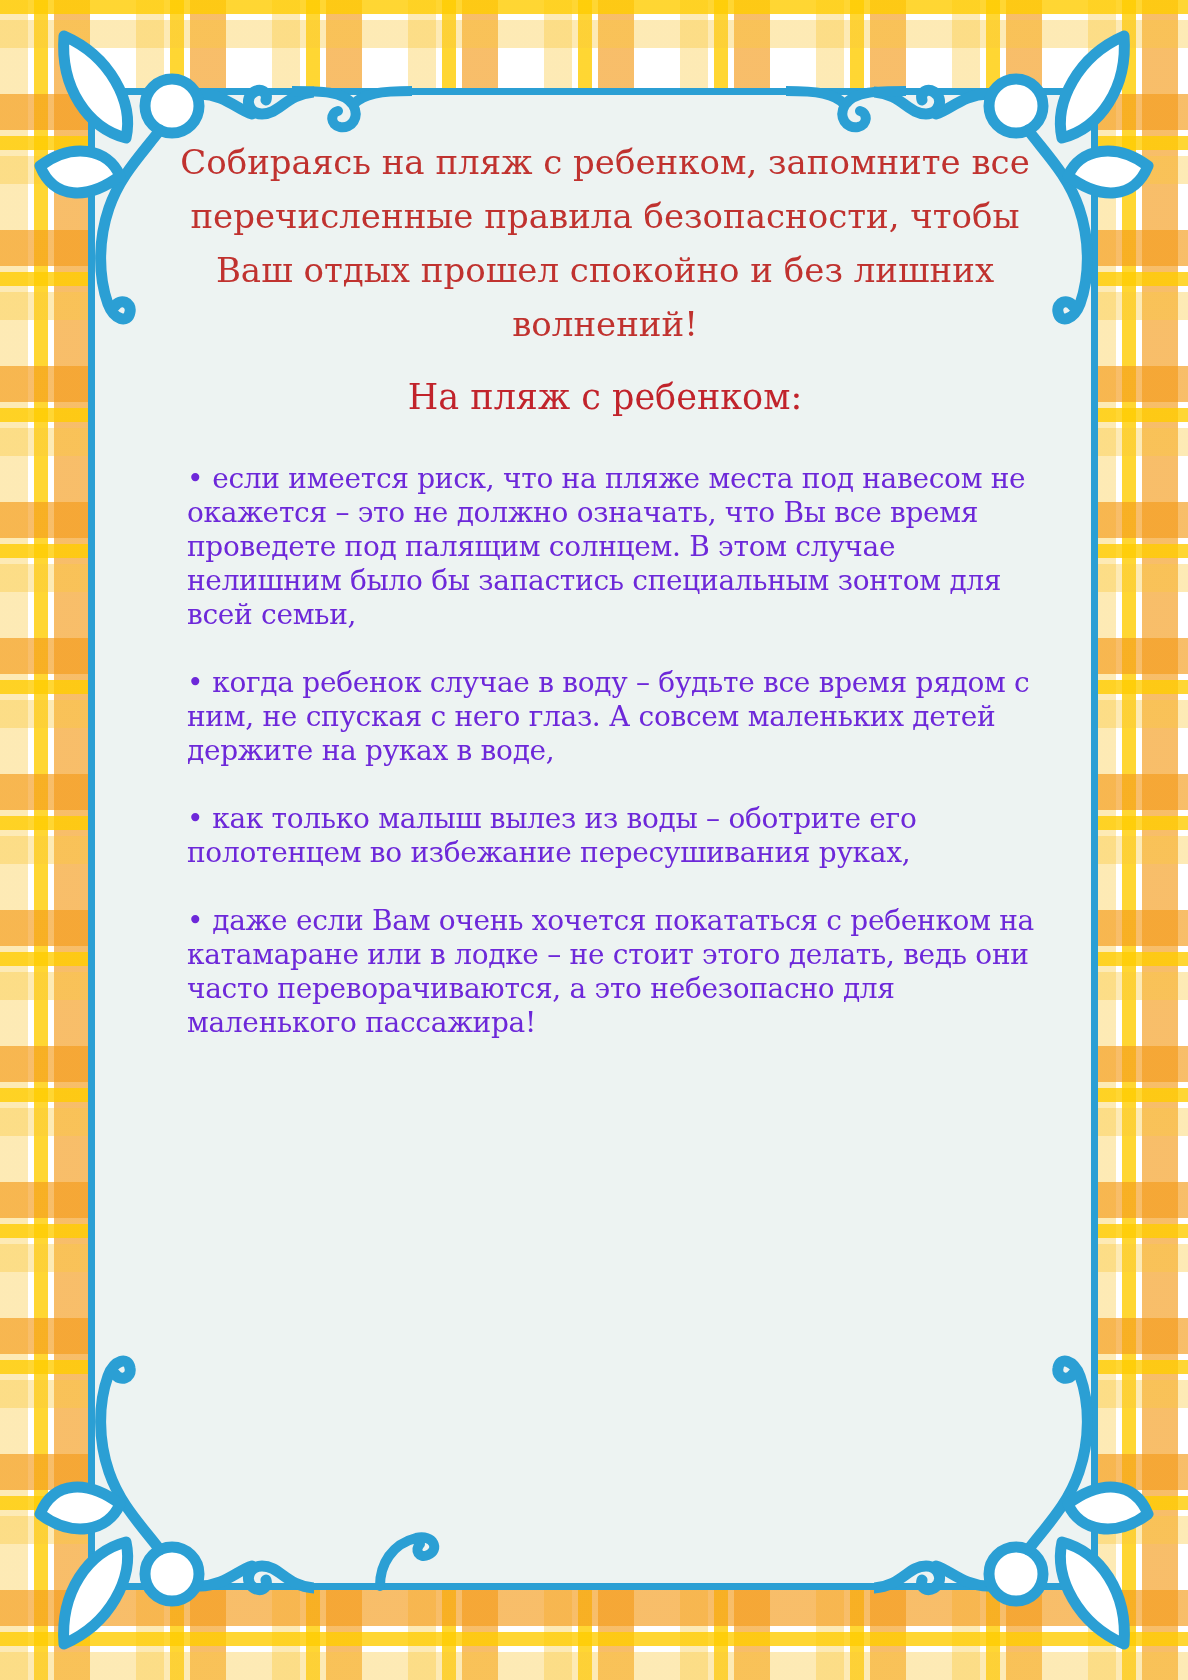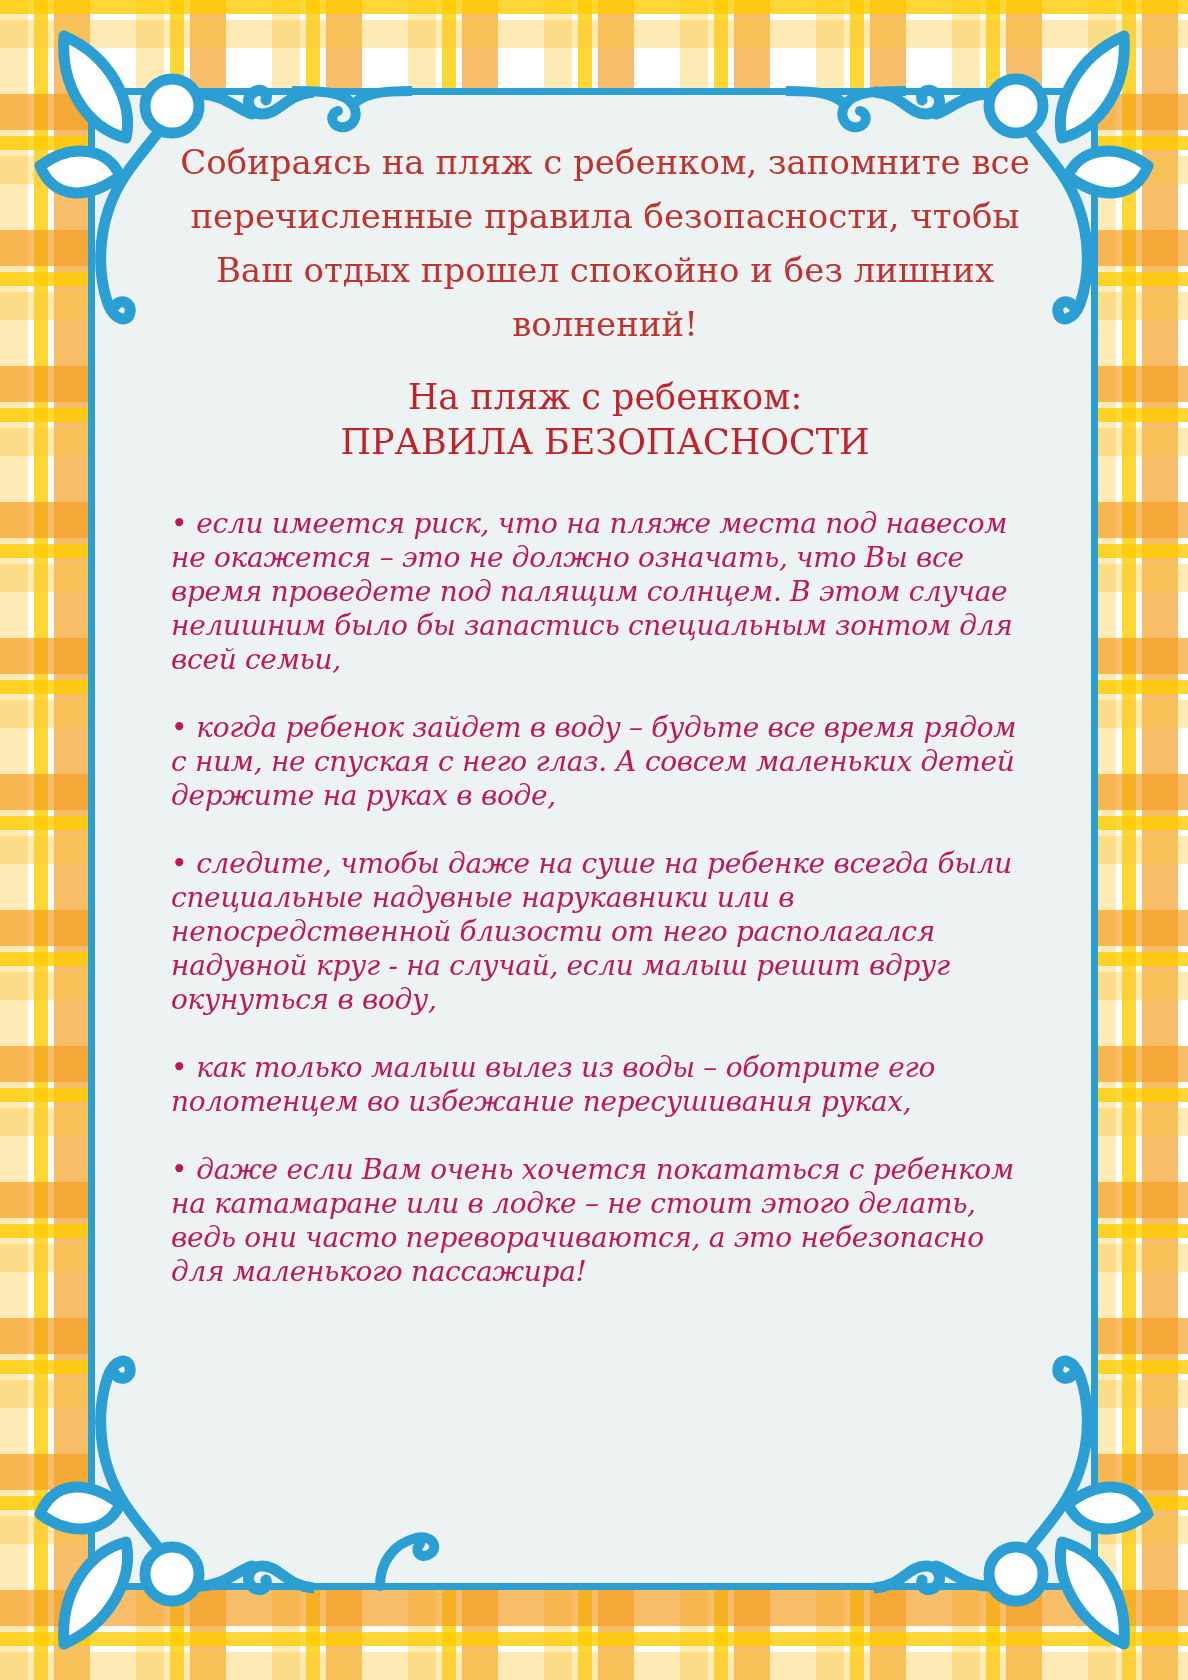--- a/index.html
+++ b/index.html
@@ -43,25 +43,24 @@
   .page-title{
     margin:24px 0 0 0;
     text-align:center;
     font-weight:normal;
     font-size:35px;line-height:45px;
     color:#c1232b;
   }
   .page-title span{display:block;}
   .rules{margin-top:42px;}
   .rule{
-    margin:0 0 34px 0;
+    margin:0 0 34px 16px;
     font-size:28px;line-height:34px;
     letter-spacing:-0.3px;
-    color:#be185d;
-    font-style:italic;
+    color:#6d28d9;
   }
   .rule .dot{margin-right:9px;}
   svg.deco{position:absolute;pointer-events:none;}
   .fl-tl{left:14px;top:14px;}
   .fl-tr{right:14px;top:14px;transform:scaleX(-1);}
   .fl-bl{left:14px;top:1326px;transform:scaleY(-1);}
   .fl-br{right:14px;top:1326px;transform:scale(-1,-1);}
   .bump-left{left:292px;top:82px;}
   .bump-right{left:786px;top:82px;transform:scaleX(-1);}
   .bcurl{left:372px;top:1522px;}
@@ -69,27 +68,25 @@
 </head>
 <body>
 
 <div class="stage">
 
   <div class="panel">
     <p class="intro">Собираясь на пляж с ребенком, запомните все перечисленные правила безопасности, чтобы Ваш отдых прошел спокойно и без лишних волнений!</p>
 
     <h1 class="page-title">
       <span>На пляж с ребенком:</span>
-      <span>ПРАВИЛА БЕЗОПАСНОСТИ</span>
     </h1>
 
     <div class="rules">
       <p class="rule"><span class="dot">•</span><span>если имеется риск, что на пляже места под навесом не окажется – это не должно означать, что Вы все время проведете под палящим солнцем. В этом случае нелишним было бы запастись специальным зонтом для всей семьи,</span></p>
-      <p class="rule"><span class="dot">•</span><span>когда ребенок зайдет в воду – будьте все время рядом с ним, не спуская с него глаз. А совсем маленьких детей держите на руках в воде,</span></p>
-      <p class="rule"><span class="dot">•</span><span>следите, чтобы даже на суше на ребенке всегда были специальные надувные нарукавники или в непосредственной близости от него располагался надувной круг - на случай, если малыш решит вдруг окунуться в воду,</span></p>
+      <p class="rule"><span class="dot">•</span><span>когда ребенок случае в воду – будьте все время рядом с ним, не спуская с него глаз. А совсем маленьких детей держите на руках в воде,</span></p>
       <p class="rule"><span class="dot">•</span><span>как только малыш вылез из воды – оботрите его полотенцем во избежание пересушивания руках,</span></p>
       <p class="rule"><span class="dot">•</span><span>даже если Вам очень хочется покататься с ребенком на катамаране или в лодке – не стоит этого делать, ведь они часто переворачиваются, а это небезопасно для маленького пассажира!</span></p>
     </div>
   </div>
 
   <svg class="deco fl-tl" width="300" height="340" viewBox="0 0 300 340">
     <g fill="none" stroke="#2b9fd4" stroke-width="11" stroke-linecap="round" stroke-linejoin="round">
       <path d="M186,80 C210,80 224,96 238,100"></path>
       <path d="M300,78 C272,80 266,100 248,100 C234,100 230,84 240,78 C247,74 254,78 252,86"></path>
       <circle cx="158" cy="92" r="27" fill="#ffffff"></circle>

